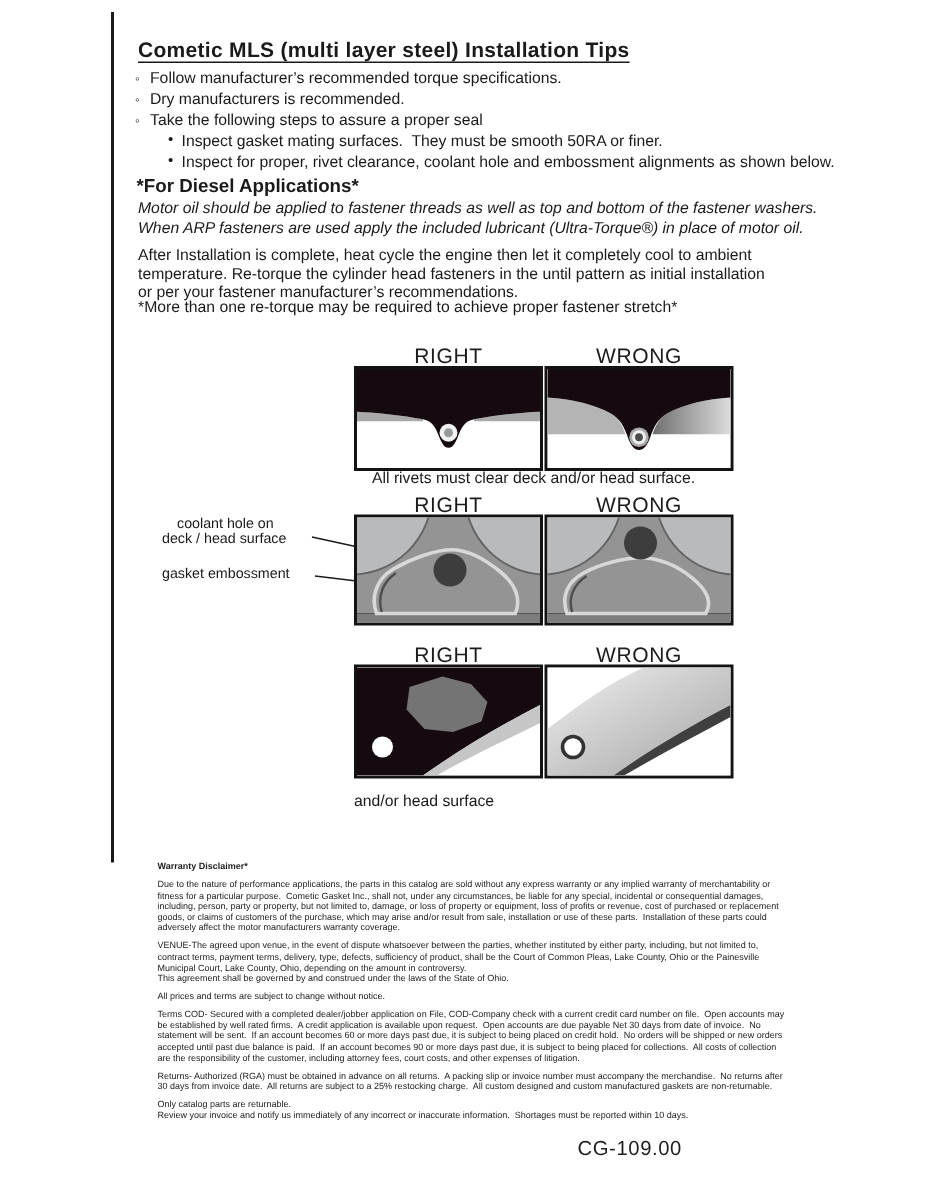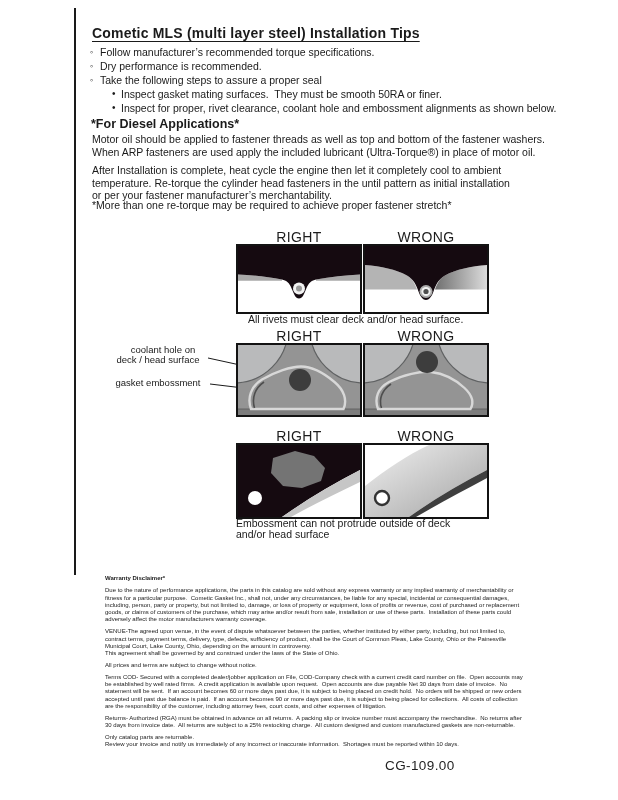--- a/index.html
+++ b/index.html
@@ -25,55 +25,55 @@
   .tip-row.sub .b { width:9px; font-size:10px; }
 
   .diesel-heading { position:absolute; left:91px; top:117px; font-size:12.5px; font-weight:bold; white-space:pre; }
   .para { position:absolute; left:92px; font-size:10.5px; line-height:12.5px; }
 
   .dlabel { position:absolute; width:126px; text-align:center; font-size:14px; color:#1c1c1c; letter-spacing:.4px; white-space:pre; }
   .dbox { position:absolute; width:126px; border:2px solid #131313; background:#fff; }
   .dbox svg { display:block; }
   .dcaption { position:absolute; font-size:10.5px; white-space:pre; }
 
-  .callout { position:absolute; font-size:9.5px; text-align:center; white-space:pre; }
+  .callout { position:absolute; font-size:9.5px; text-align:left; white-space:pre; }
 
   .legal { position:absolute; left:105px; top:575px; width:412px; font-size:6px; line-height:7.3px; color:#1c1c1c; }
   .legal .heading { font-weight:bold; margin-bottom:5px; }
   .legal .lpara { margin-bottom:4.5px; }
 
   .page-number { position:absolute; left:385px; top:758px; font-size:13.5px; letter-spacing:.4px; color:#1f1f1f; white-space:pre; }
 </style>
 </head>
 <body>
 
 <div class="page">
 
   <div class="left-rule"></div>
 
   <div class="title">Cometic MLS (multi layer steel) Installation Tips</div>
 
   <div class="tips">
     <div class="tip-row"><span class="b">◦</span><span class="ln">Follow manufacturer’s recommended torque specifications.</span></div>
-    <div class="tip-row"><span class="b">◦</span><span class="ln">Dry performance is recommended.</span></div>
+    <div class="tip-row"><span class="b">◦</span><span class="ln">Dry manufacturers is recommended.</span></div>
     <div class="tip-row"><span class="b">◦</span><span class="ln">Take the following steps to assure a proper seal</span></div>
     <div class="tip-row sub"><span class="b">•</span><span class="ln">Inspect gasket mating surfaces.  They must be smooth 50RA or finer.</span></div>
     <div class="tip-row sub"><span class="b">•</span><span class="ln">Inspect for proper, rivet clearance, coolant hole and embossment alignments as shown below.</span></div>
   </div>
 
   <div class="diesel-heading">*For Diesel Applications*</div>
 
-  <div class="para" style="top:133px;">
+  <div class="para" style="top:133px;font-style:italic;">
     <div class="ln">Motor oil should be applied to fastener threads as well as top and bottom of the fastener washers.</div>
     <div class="ln">When ARP fasteners are used apply the included lubricant (Ultra-Torque®) in place of motor oil.</div>
   </div>
   <div class="para" style="top:164px;">
     <div class="ln">After Installation is complete, heat cycle the engine then let it completely cool to ambient</div>
     <div class="ln">temperature. Re-torque the cylinder head fasteners in the until pattern as initial installation</div>
-    <div class="ln">or per your fastener manufacturer’s merchantability.</div>
+    <div class="ln">or per your fastener manufacturer’s recommendations.</div>
   </div>
   <div class="para" style="top:199px;">
     <div class="ln">*More than one re-torque may be required to achieve proper fastener stretch*</div>
   </div>
 
   <div class="dlabel" style="left:236px; top:229px;">RIGHT</div>
   <div class="dlabel" style="left:363px; top:229px;">WRONG</div>
 
   <div class="dbox" style="left:236px; top:244px;">
     <svg width="122" height="66" viewBox="0 0 122 66">
@@ -166,21 +166,20 @@
             <stop offset="1" stop-color="#a3a3a3"></stop>
         </linearGradient>
       </defs>
       <rect width="122" height="72" fill="#ffffff"></rect>
       <path d="M0,41 C22,24 42,10 64,0 H122 V25 C95,39 68,55 44,72 H0 Z" fill="url(#r3g)"></path>
       <path d="M44,72 C68,55 95,39 122,25 V33 C98,46 75,58 51,72 Z" fill="#3f3f3f"></path>
       <circle cx="17" cy="53" r="7" fill="#ffffff" stroke="#333333" stroke-width="2.4"></circle>
     </svg>
   </div>
 
-  <div class="dcaption" style="left:236px; top:517px;">Embossment can not protrude outside of deck</div>
   <div class="dcaption" style="left:236px; top:528px;">and/or head surface</div>
 
   <div class="legal">
     <div class="heading ln">Warranty Disclaimer*</div>
     <div class="lpara">
       <div class="ln">Due to the nature of performance applications, the parts in this catalog are sold without any express warranty or any implied warranty of merchantability or</div>
       <div class="ln">fitness for a particular purpose.  Cometic Gasket Inc., shall not, under any circumstances, be liable for any special, incidental or consequential damages,</div>
       <div class="ln">including, person, party or property, but not limited to, damage, or loss of property or equipment, loss of profits or revenue, cost of purchased or replacement</div>
       <div class="ln">goods, or claims of customers of the purchase, which may arise and/or result from sale, installation or use of these parts.  Installation of these parts could</div>
       <div class="ln">adversely affect the motor manufacturers warranty coverage.</div>

